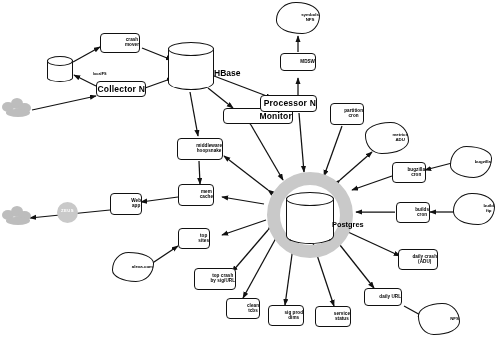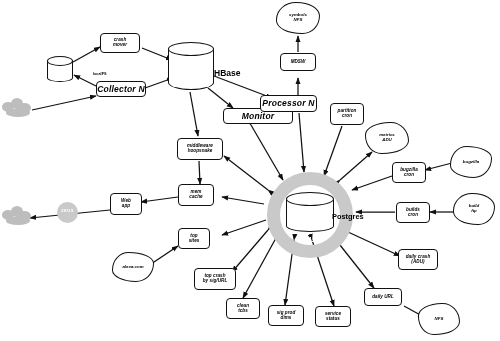--- a/index.html
+++ b/index.html
@@ -2,22 +2,22 @@
 <html><head>
 <meta charset="utf-8">
 <title>Architecture Diagram</title>
 <style>
   html,body{margin:0;padding:0;background:#ffffff;}
   body{font-family:"Liberation Sans", sans-serif;}
   #stage{position:relative;width:500px;height:341px;background:#fff;overflow:hidden;}
   #wires{position:absolute;left:0;top:0;width:500px;height:341px;}
 
   .node{position:absolute;box-sizing:border-box;display:flex;align-items:center;
-        justify-content:center;text-align:center;color:#000;background:#fff;
-        line-height:1.05;z-index:3;font-style:italic;}
+        justify-content:flex-end;text-align:center;color:#000;background:#fff;
+        line-height:1.05;z-index:3;}
 
   
   .box{border:1.4px solid #111;border-radius:4px;}
   .box.big{font-size:8.5px;font-weight:bold;letter-spacing:.2px;}
   .box.sm{font-size:4.6px;font-weight:bold;letter-spacing:.05px;}
 
   
   .cloud{border:1.4px solid #111;background:#fff;font-size:4.4px;font-weight:bold;
          border-radius:46% 54% 40% 60% / 56% 44% 58% 42%;}
   .cloud.c2{border-radius:58% 42% 62% 38% / 40% 60% 42% 58%;}
@@ -31,21 +31,21 @@
   .cyl .top{position:absolute;left:0;right:0;top:0;height:12px;border:1.5px solid #111;
             border-radius:50%;background:#fff;}
   .cyl .lbl{position:absolute;left:0;right:0;bottom:18%;text-align:center;color:#000;margin-left:46px;}
 
   #hbase{left:168px;top:42px;width:46px;height:48px;}
   #hbase .lbl{font-size:8.5px;font-weight:bold;bottom:26%;}
   #localfs{left:47px;top:56px;width:26px;height:26px;}
   #localfs .lbl{font-size:3.8px;font-weight:bold;bottom:22%;}
   #localfs .top{height:8px;}
   #localfs .body{top:4px;}
-  #pg{left:286px;top:192px;width:48px;height:40px;}
+  #pg{left:286px;top:192px;width:48px;height:52px;}
   #pg .lbl{font-size:7.4px;font-weight:bold;bottom:28%;}
 
   
   #zeus-ring{position:absolute;left:267px;top:172px;width:86px;height:86px;
              border-radius:50%;border:13px solid #c9c9c9;box-sizing:border-box;z-index:1;}
   #zeus-ring-label{position:absolute;left:267px;top:236px;width:86px;text-align:center;
              font-size:7px;font-weight:bold;color:#ffffff;letter-spacing:1.2px;z-index:2;}
 
   
   .users{position:absolute;z-index:3;}

